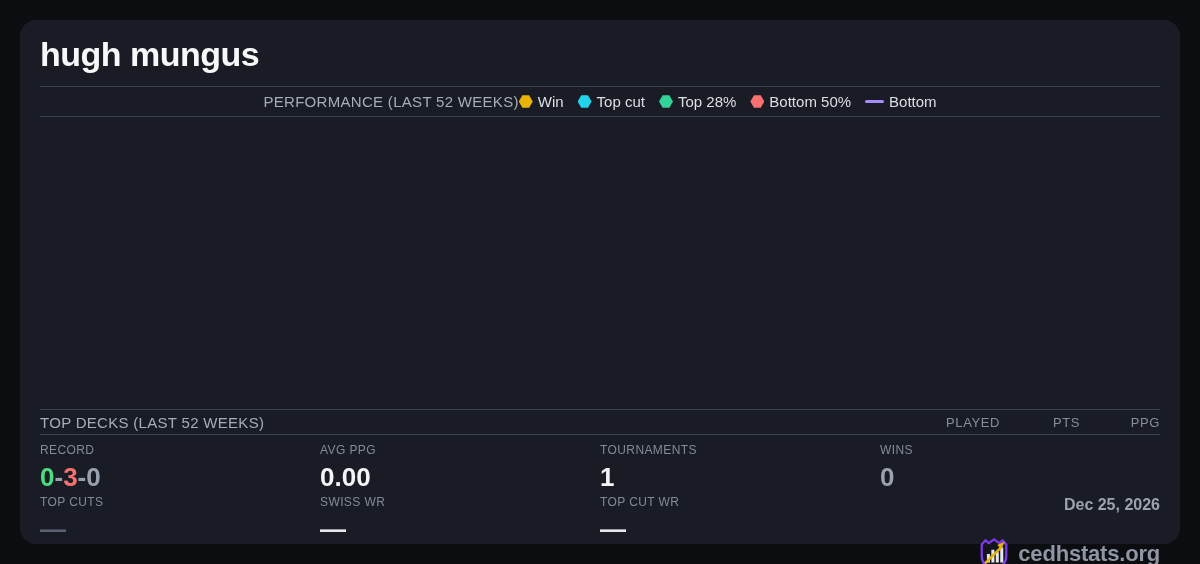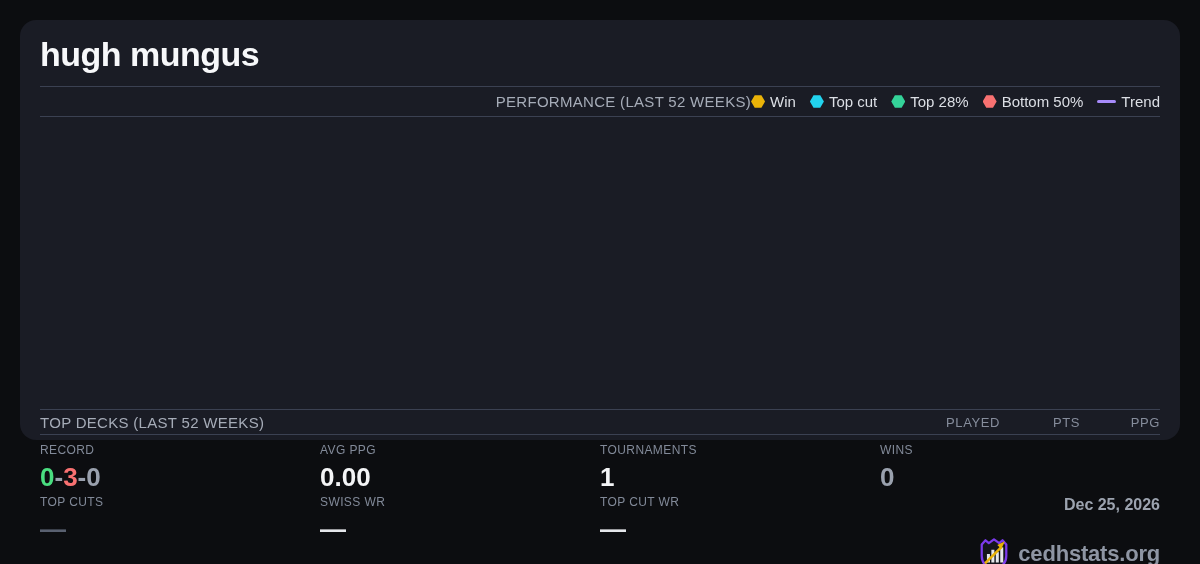--- a/index.html
+++ b/index.html
@@ -1,27 +1,27 @@
 <!DOCTYPE html>
 <html><head>
 <meta charset="utf-8">
 <style>
   html,body{margin:0;padding:0;background:#0c0d10;width:1200px;height:564px;overflow:hidden;
     font-family:"Liberation Sans","DejaVu Sans",sans-serif;}
-  .card{position:absolute;left:20px;top:20px;width:1160px;height:420px;background:#1a1c25;
+  .card{position:absolute;left:20px;top:20px;width:1160px;height:524px;background:#1a1c25;
     border-radius:16px;box-sizing:border-box;padding:0 20px;}
   .divider{height:1px;background:#3b4152;width:100%;}
   
   .hdr{display:flex;justify-content:space-between;align-items:center;height:64px;padding-top:2px;}
   .title{font-size:34px;font-weight:bold;color:#f7f8fa;letter-spacing:-0.5px;}
   .hdr-right{display:flex;align-items:center;gap:14px;}
   .rank{font-size:18px;color:#9aa1ad;font-weight:500;letter-spacing:0.2px;}
   .score{font-size:40px;font-weight:bold;color:#7d5bee;letter-spacing:-1px;}
   
-  .perf-row{display:flex;justify-content:flex-end;align-items:center;height:29px;}
+  .perf-row{display:flex;justify-content:center;align-items:center;height:29px;}
   .sec-head{font-size:15px;color:#a6acb8;letter-spacing:0.3px;}
   .legend{display:flex;align-items:center;gap:14px;}
   .leg-item{display:flex;align-items:center;gap:5px;}
   .leg-dot{width:14px;height:14px;clip-path:polygon(26% 5%,74% 5%,100% 50%,74% 95%,26% 95%,0% 50%);}
   .leg-line{width:19px;height:3px;border-radius:2px;}
   .leg-label{font-size:15px;color:#dcdfe5;}
   
   .chart{height:292px;}
   
   .decks-row{display:flex;justify-content:space-between;align-items:center;height:24px;}
@@ -70,21 +70,21 @@
       <div class="leg-item">
         <span class="leg-dot" style="background-color: rgb(52, 211, 153);"></span>
         <span class="leg-label">Top 28%</span>
       </div>
       <div class="leg-item">
         <span class="leg-dot" style="background-color: rgb(248, 113, 113);"></span>
         <span class="leg-label">Bottom 50%</span>
       </div>
       <div class="leg-item">
         <span class="leg-line" style="background-color: rgb(167, 139, 250);"></span>
-        <span class="leg-label">Trend</span>
+        <span class="leg-label">Bottom</span>
       </div>
     </div>
   </div>
 
   <div class="divider"></div>
 
   <div class="chart"></div>
 
   <div class="divider"></div>
 

